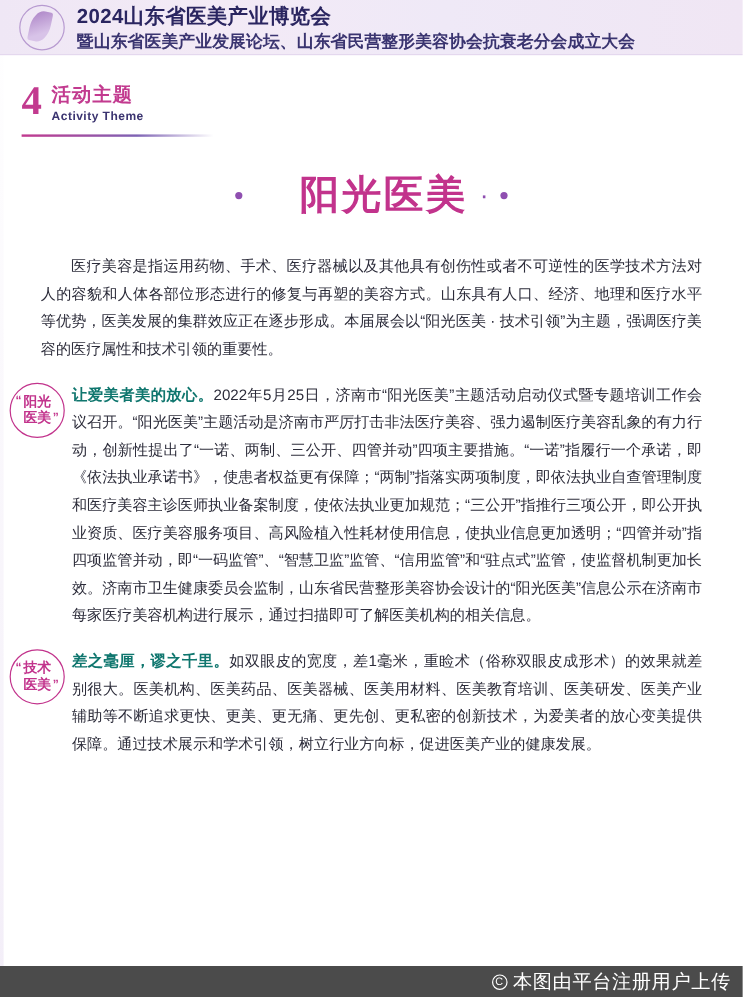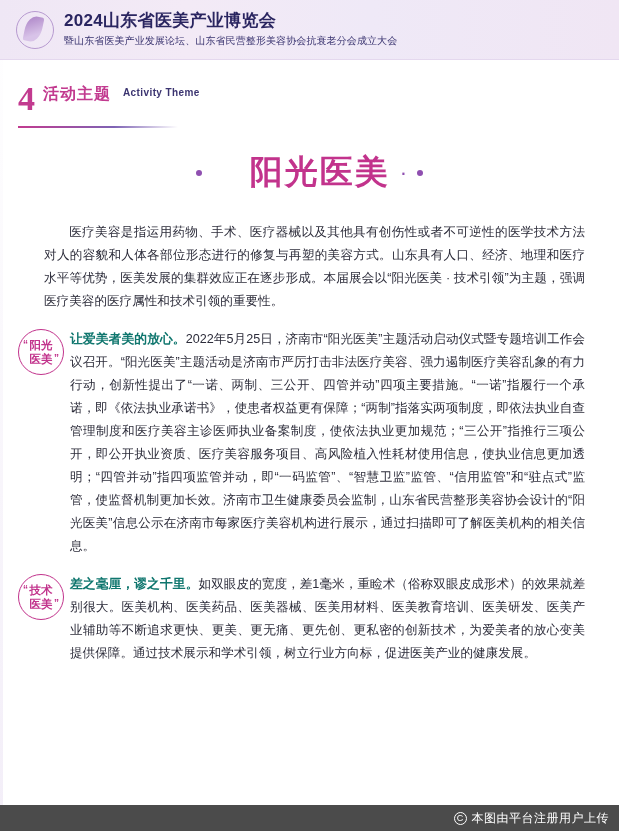--- a/index.html
+++ b/index.html
@@ -11,21 +11,21 @@
     height: 831px;
     background: #ffffff;
     font-family: "Liberation Sans", sans-serif;
     overflow: hidden;
     position: relative;
   }
 
   
   .header {
     position: relative;
-    height: 60px;
+    height: 46px;
     background: linear-gradient(90deg, #efe7f5 0%, #f3eaf6 30%, #efe9f7 60%, #f0e6f4 100%);
     border-bottom: 1px solid #e4d8ee;
     display: flex;
     align-items: center;
     padding-left: 14px;
     box-sizing: border-box;
   }
   .header-logo {
     width: 42px;
     height: 42px;
@@ -55,46 +55,47 @@
     justify-content: center;
   }
   .header-title {
     font-size: 17px;
     font-weight: bold;
     color: #2a2560;
     letter-spacing: 0.3px;
     line-height: 20px;
   }
   .header-sub {
-    font-size: 10px;
+    font-size: 14px;
     color: #3a3470;
     line-height: 16px;
     margin-top: 2px;
     letter-spacing: 0.1px;
+    font-weight: bold;
   }
 
   
   .section-head {
     display: flex;
     align-items: flex-start;
     padding: 24px 0 0 18px;
     position: relative;
   }
   .section-num {
     font-size: 34px;
     font-weight: bold;
     color: #c23a8f;
     line-height: 34px;
     font-family: "Liberation Serif", serif;
     margin-right: 8px;
     margin-top: -2px;
   }
   .section-titles {
     display: flex;
-    gap: 12px;
+    flex-direction: column;
   }
   .section-cn {
     font-size: 16px;
     font-weight: bold;
     color: #c23a8f;
     line-height: 19px;
     letter-spacing: 1px;
   }
   .section-en {
     font-size: 10px;
@@ -155,21 +156,21 @@
   .banner-sub {
     margin-top: 8px;
     font-size: 11px;
     letter-spacing: 6px;
     color: #7a6fa8;
     font-family: "Liberation Sans", sans-serif;
   }
 
   
   .content {
-    padding: 26px 34px 0 44px;
+    padding: 26px 34px 0 34px;
     box-sizing: border-box;
   }
   p.para {
     margin: 0 0 10px 0;
     font-size: 12.6px;
     line-height: 23px;
     color: #2c2c3a;
     text-align: justify;
     text-indent: 2em;
     font-family: "Liberation Sans", sans-serif;
@@ -222,21 +223,21 @@
     height: 26px;
     background: #4b4b4b;
     display: flex;
     align-items: center;
     justify-content: flex-end;
     padding-right: 10px;
     box-sizing: border-box;
   }
   .footer-text {
     color: #ffffff;
-    font-size: 12px;
+    font-size: 16px;
     letter-spacing: 0.5px;
   }
   .footer-icon {
     width: 13px; height: 13px;
     border-radius: 50%;
     border: 1.2px solid #ffffff;
     color: #ffffff;
     font-size: 9px;
     line-height: 11px;
     text-align: center;

